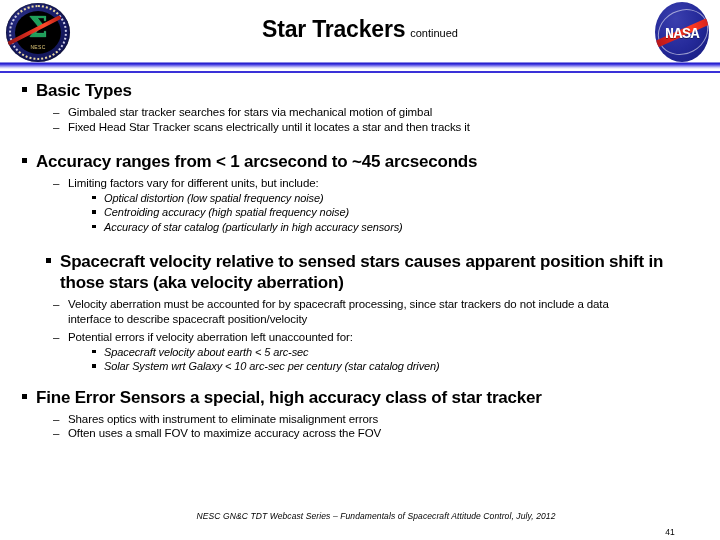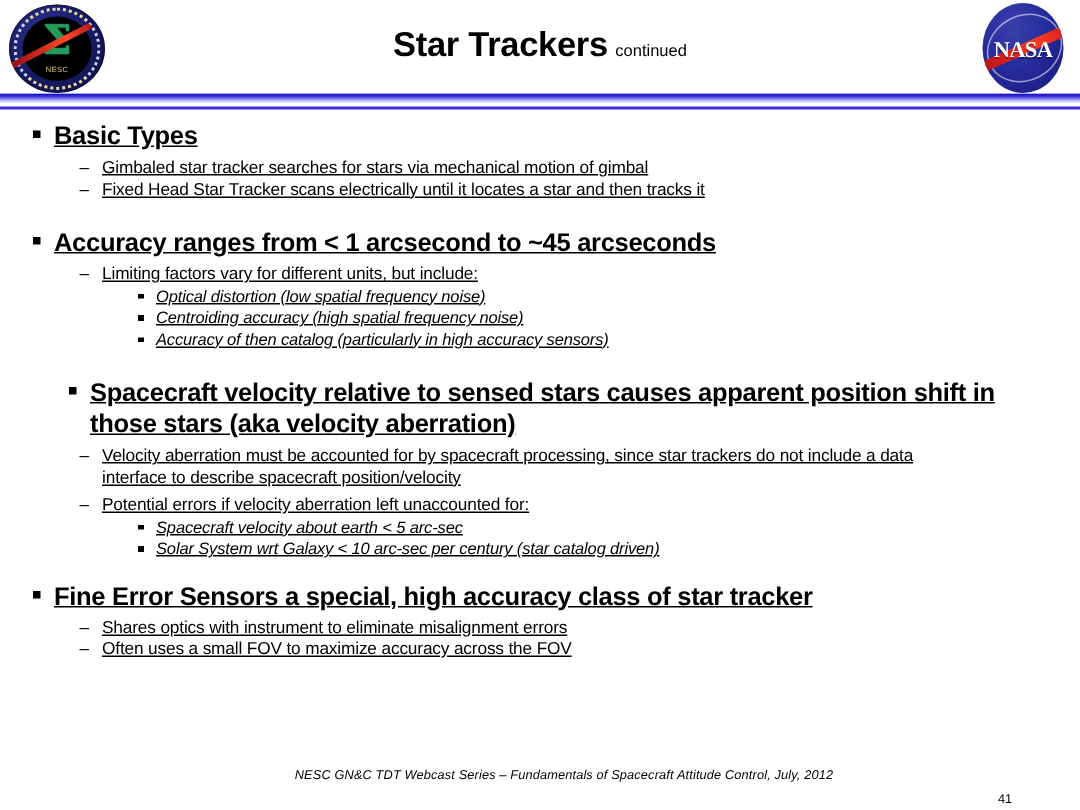--- a/index.html
+++ b/index.html
@@ -139,21 +139,21 @@
     width: 72px; height: 7px;
     background: linear-gradient(90deg, #b0141a 0%, #e2241c 35%, #ff3b22 60%, #c0161a 100%);
     transform: rotate(-24deg);
     border-radius: 4px 6px 6px 4px;
   }
   #nasa-logo .wordmark {
     position: absolute;
     left: 0; top: 24px;
     width: 62px;
     text-align: center;
-    font-family: Liberation Serif, serif;
+    font-family: Liberation Mono, monospace;
     font-size: 15px;
     font-weight: bold;
     letter-spacing: -0.5px;
     color: #ffffff;
     text-shadow: 0 1px 0 rgba(0,0,0,0.4);
   }
 
   
   #header-divider {
     position: absolute;
@@ -177,21 +177,20 @@
     height: 2px;
     background: #3a31d8;
   }
 
   
   #content {
     position: absolute;
     left: 0;
     top: 80px;
     width: 696px;
-    text-decoration: underline;
   }
 
   .lvl1 {
     position: relative;
     font-size: 17px;
     font-weight: bold;
     line-height: 21px;
     padding-left: 36px;
     margin-top: 0;
     letter-spacing: -0.2px;
@@ -324,21 +323,21 @@
   <div class="lvl3">
     <span class="bullet"></span>
     <span>Optical distortion (low spatial frequency noise)</span>
   </div>
   <div class="lvl3">
     <span class="bullet"></span>
     <span>Centroiding accuracy (high spatial frequency noise)</span>
   </div>
   <div class="lvl3">
     <span class="bullet"></span>
-    <span>Accuracy of then catalog (particularly in high accuracy sensors)</span>
+    <span>Accuracy of star catalog (particularly in high accuracy sensors)</span>
   </div>
 
   <div class="gap-lg"></div>
 
   <div class="lvl1" style="padding-right:18px;margin-left:24px;">
     <span class="bullet"></span>
     <span>Spacecraft velocity relative to sensed stars causes apparent position shift in those stars (aka velocity aberration)</span>
   </div>
   <div class="gap-sm"></div>
   <div class="lvl2" style="padding-right:56px;">

